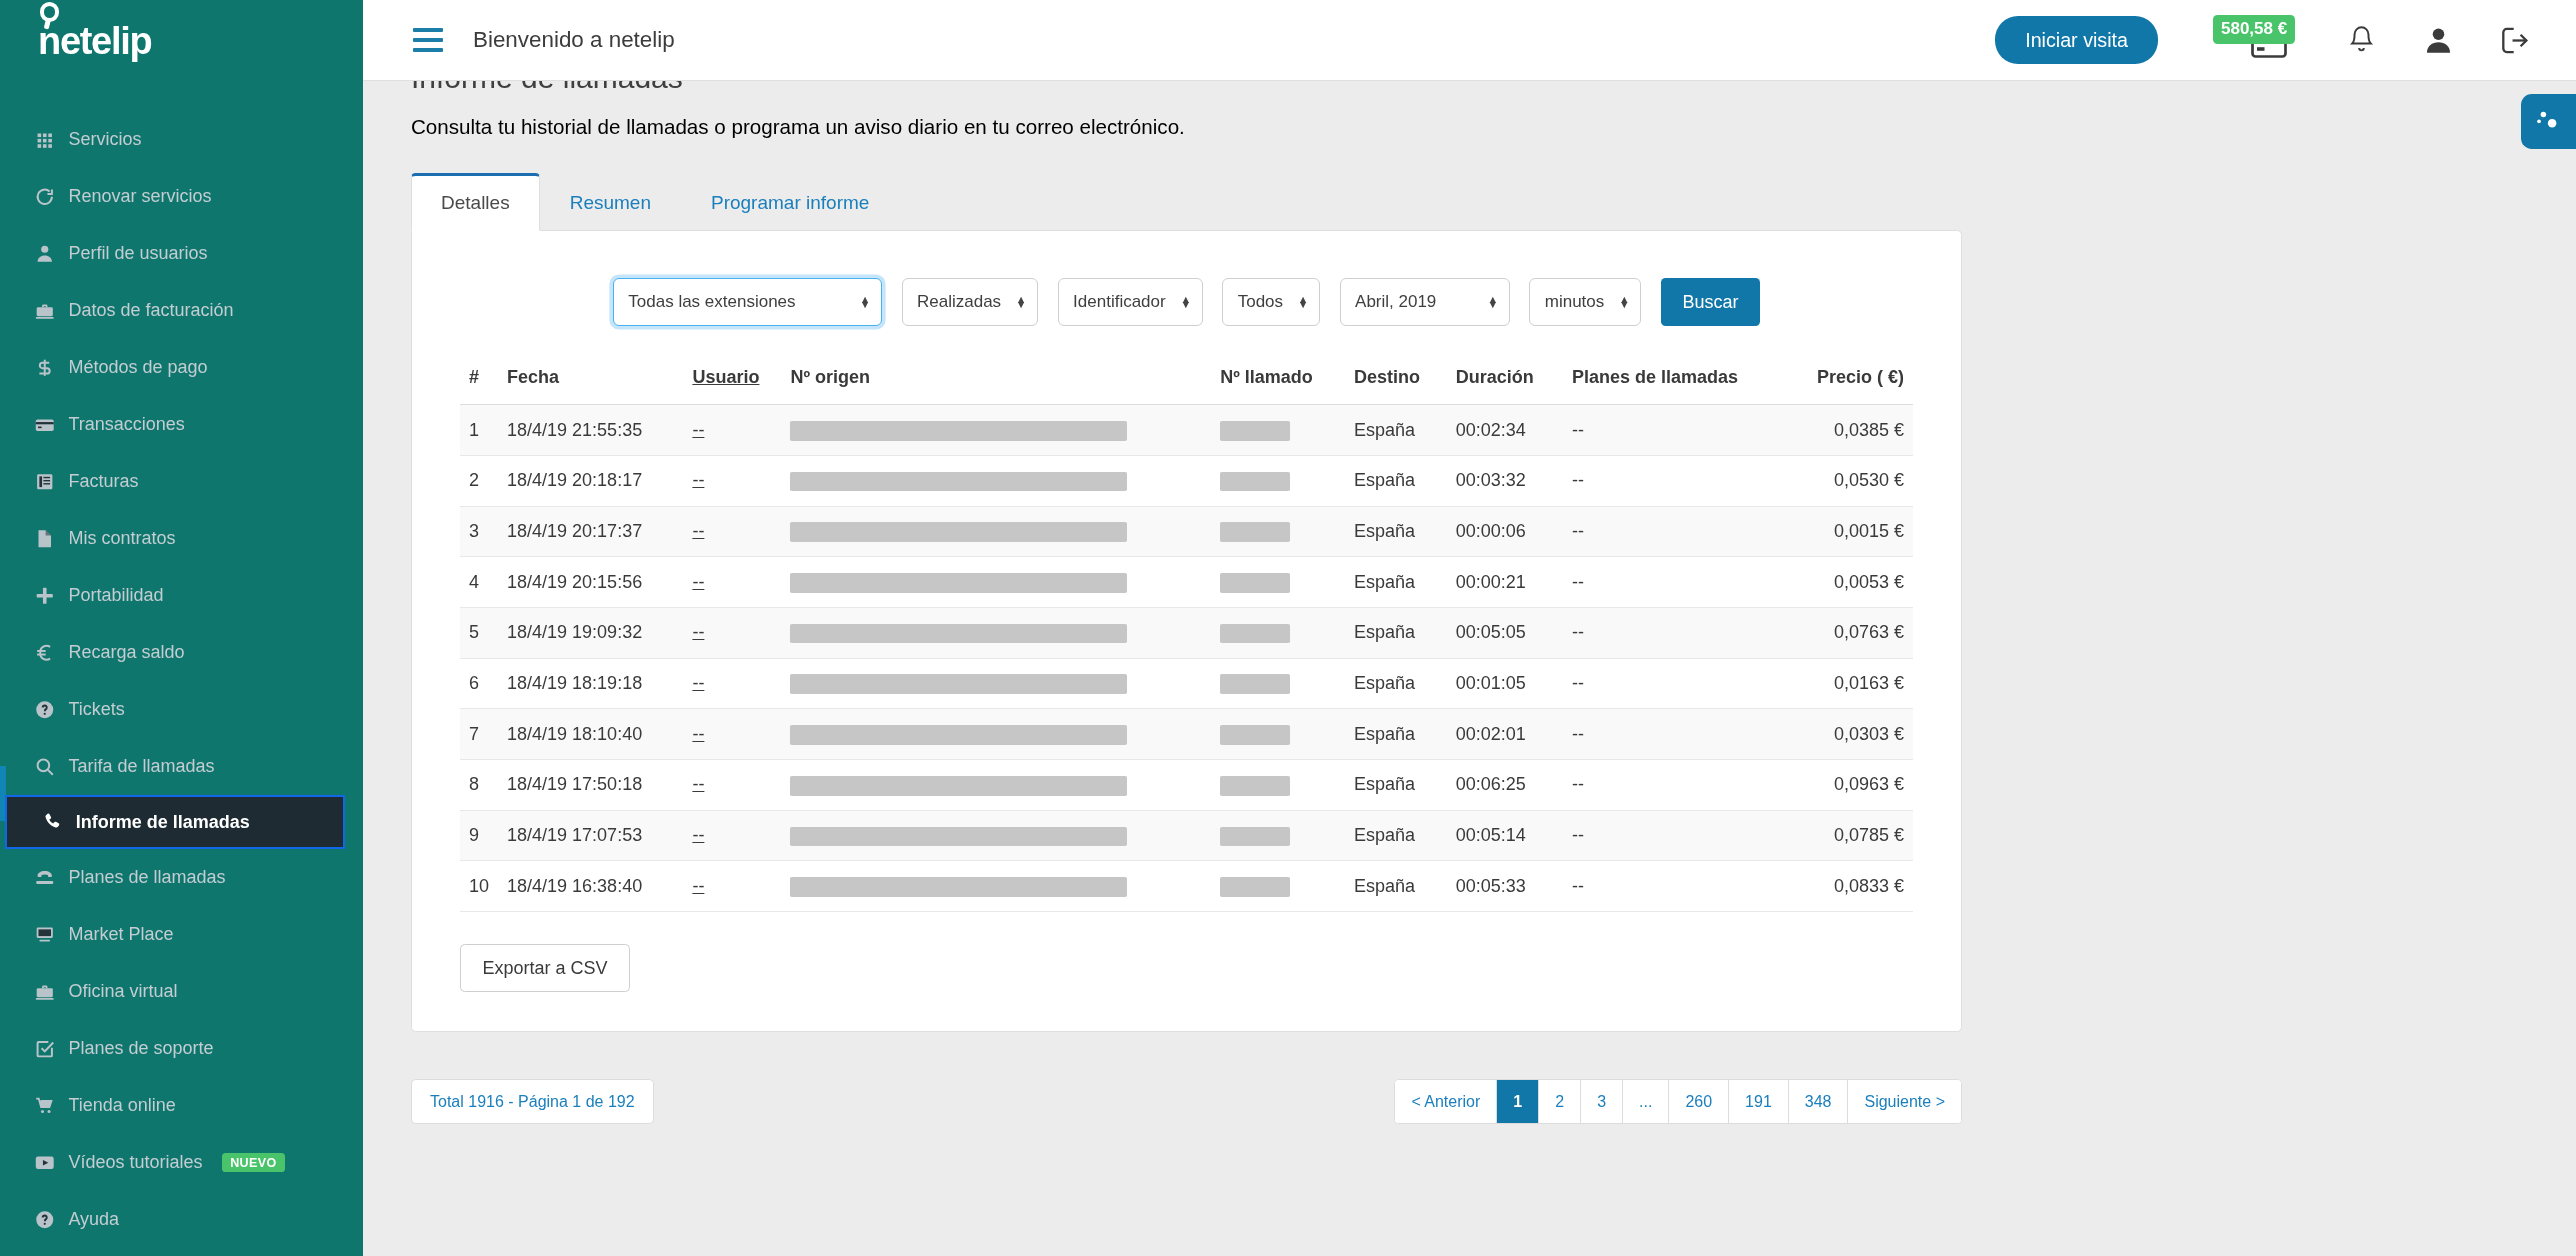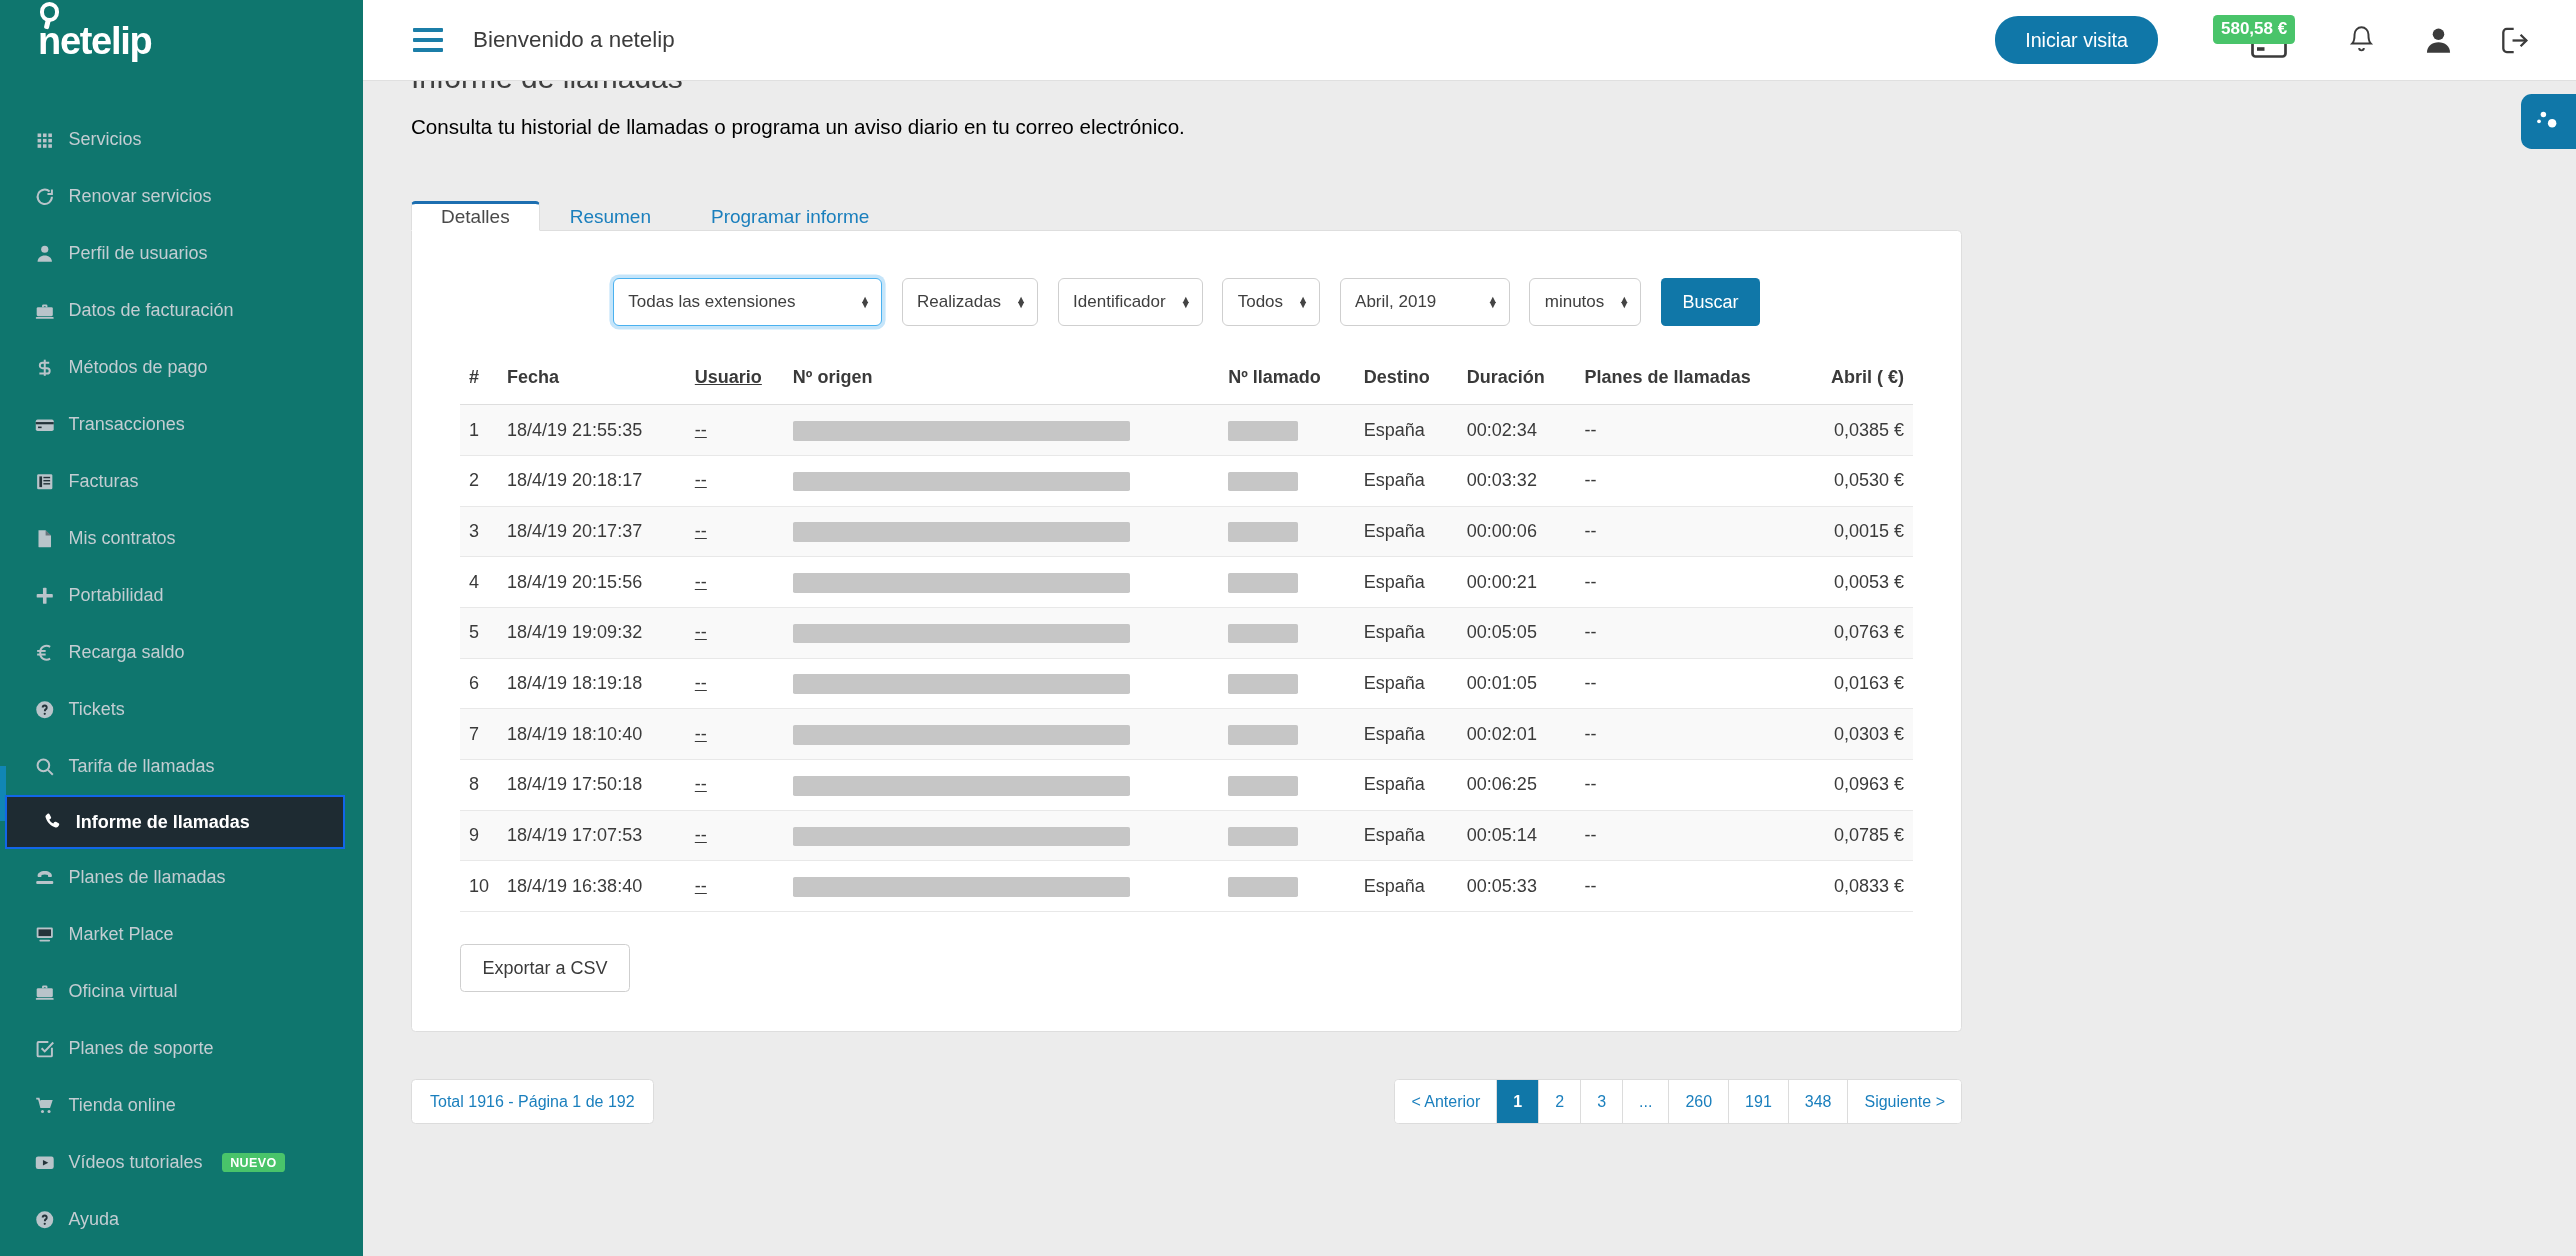--- a/index.html
+++ b/index.html
@@ -122,21 +122,21 @@
   }
   #subtitle {
     padding: 34px 0 0 48px;
     font-size: 20.6px; color: #000000;
   }
 
   
   #tabs { margin: 36px 0 0 48px; display: flex; align-items: flex-end; height: 55px; }
   .tab {
     font-size: 19px; color: #1a7fbd;
-    padding: 2px 29px; cursor: pointer;
+    padding: 16px 29px; cursor: pointer;
     background: transparent; border: 0.9px solid transparent;
     border-bottom: none;
   }
   .tab.active {
     color: #4a4a4a; background: #fff;
     border: 0.9px solid #dedede; border-bottom: 0.9px solid #fff;
     border-top: 3.6px solid #1c6eb0;
     border-radius: 4.5px 4.5px 0 0;
     margin-bottom: -0.9px;
   }
@@ -539,21 +539,21 @@
         <thead>
           <tr id="thead-row">
               <th class="col-num">#</th>
               <th>Fecha</th>
               <th class="col-user">Usuario</th>
               <th>Nº origen</th>
               <th>Nº llamado</th>
               <th>Destino</th>
               <th>Duración</th>
               <th>Planes de llamadas</th>
-              <th class="ta-right">Abril ( €)</th>
+              <th class="ta-right">Precio ( €)</th>
             </tr>
         </thead>
         <tbody id="tbody">
             <tr>
               <td class="col-num">1</td>
               <td>18/4/19 21:55:35</td>
               <td class="col-user">--</td>
               <td><span class="redact origin"></span></td>
               <td><span class="redact called"></span></td>
               <td>España</td>

